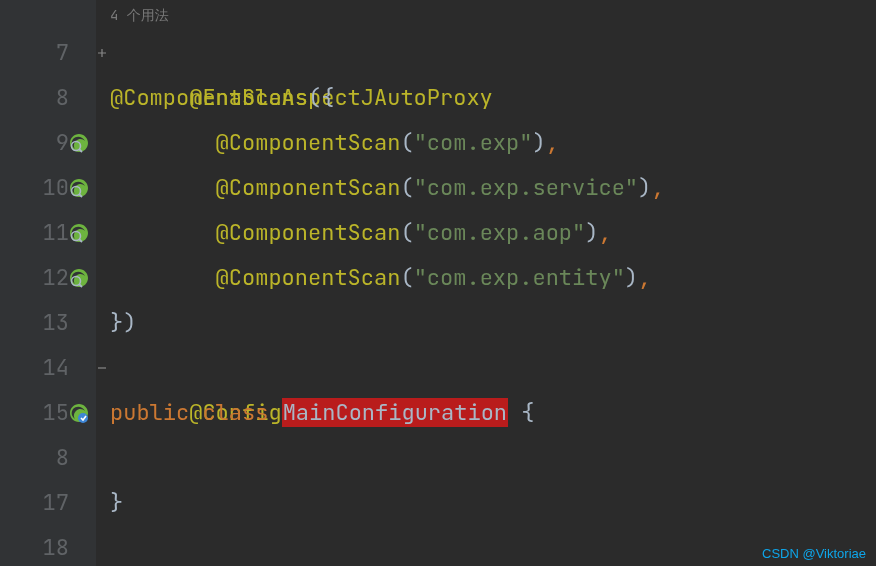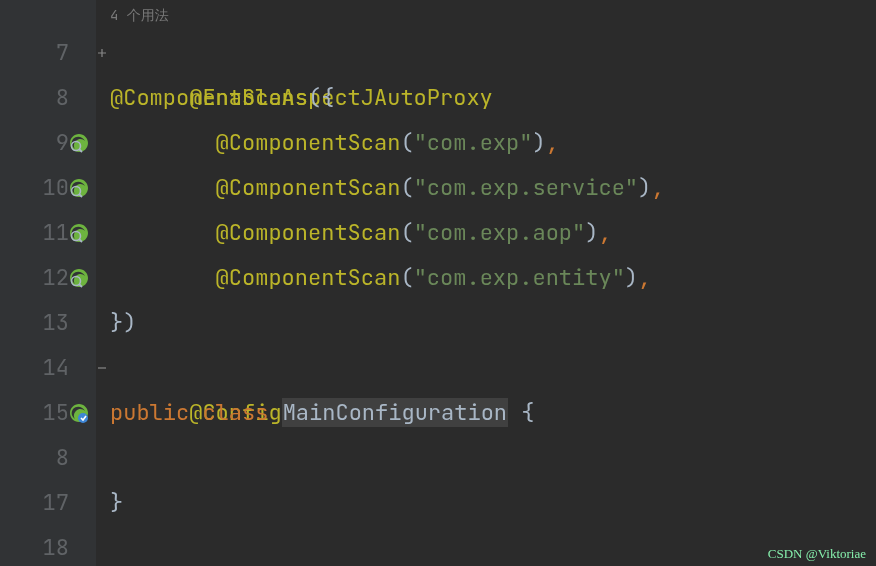--- a/index.html
+++ b/index.html
@@ -74,28 +74,28 @@
     align-items: center;
     justify-content: center;
     color: #6b6b6b;
   }
   .fold-marker svg { display:block; }
   .ann   { color: #bbb529; }
   .paren { color: #a9b7c6; }
   .str   { color: #6a8759; }
   .comma { color: #cc7832; }
   .kw    { color: #cc7832; margin-top: 36px; }
-  .cls   { color: #a9b7c6; background: #404040; padding: 0 1px; }
+  .cls   { color: #a9b7c6; background: #b91c1c; padding: 0 1px; }
   .watermark {
     position: absolute;
     right: 10px;
     bottom: 6px;
     font-size: 13px;
-    color: #86efac;
-    font-family: Liberation Serif, serif;
+    color: #0ea5e9;
+    font-family: Liberation Sans, sans-serif;
     line-height: 1;
   }
 </style>
 </head>
 <body>
 
 <div class="editor">
   <div class="gutter">
     <div class="gutter-line" style="height:30px"></div>
     <div class="gutter-line">

